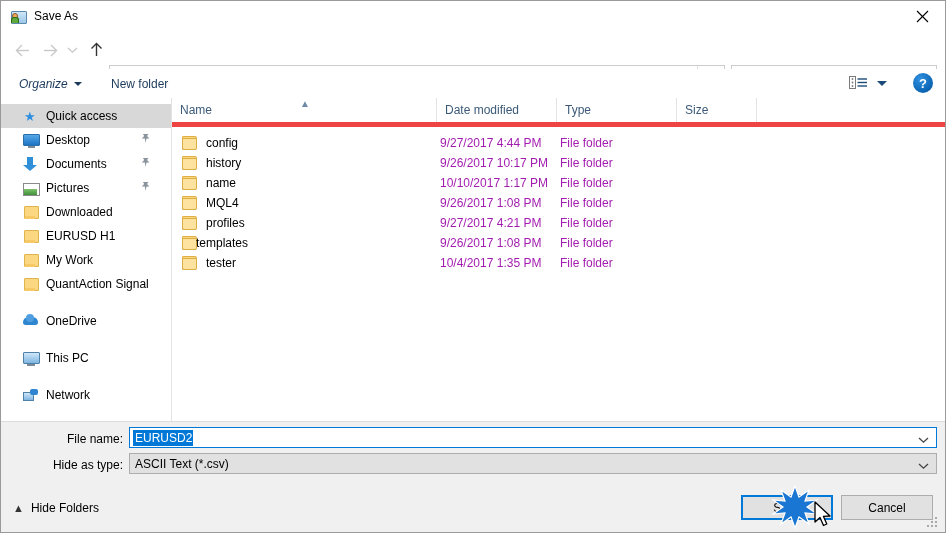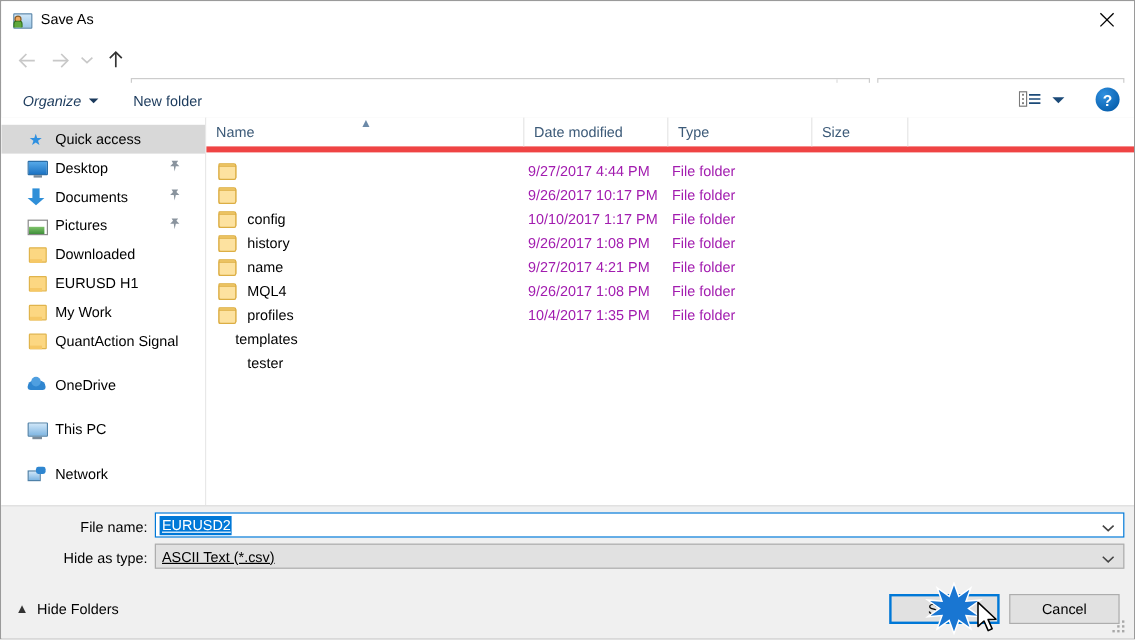--- a/index.html
+++ b/index.html
@@ -419,21 +419,21 @@
   .cell {
     position: absolute;
     top: 0;
     height: 20px;
     display: flex;
     align-items: center;
     font-size: 12px;
     white-space: nowrap;
     overflow: hidden;
   }
-  .cell.name { color: #000000; margin-top: 40px; }
+  .cell.name { color: #000000; }
   .cell.date, .cell.type, .cell.size { color: #a21caf; }
   .row-folder-icon {
     position: absolute;
     left: 10px; top: 3px;
     width: 15px; height: 13px;
   }
   .rfi-back {
     position: absolute; left: 0; top: 0;
     width: 13px; height: 12px;
     background: #fbd77f;
@@ -476,37 +476,35 @@
     display: flex;
     align-items: center;
   }
   #filename-value {
     margin-left: 3px;
     font-size: 12px;
     color: #ffffff;
     background: #0078d7;
     padding: 1px 1px 1px 2px;
     line-height: 14px;
-    text-decoration: underline;
   }
   #filetype-combo {
     position: absolute;
     left: 128px; top: 452px;
     width: 808px; height: 21px;
     box-sizing: border-box;
     border: 1px solid #adadad;
     background: #e1e1e1;
     display: flex;
     align-items: center;
   }
   #filetype-value {
     margin-left: 5px;
     font-size: 12px;
     color: #000000;
-    text-decoration: underline;
   }
   .combo-arrow {
     position: absolute;
     right: 7px; top: 5px;
   }
 
   #hide-folders {
     position: absolute;
     left: 12px; top: 500px;
     display: flex;

